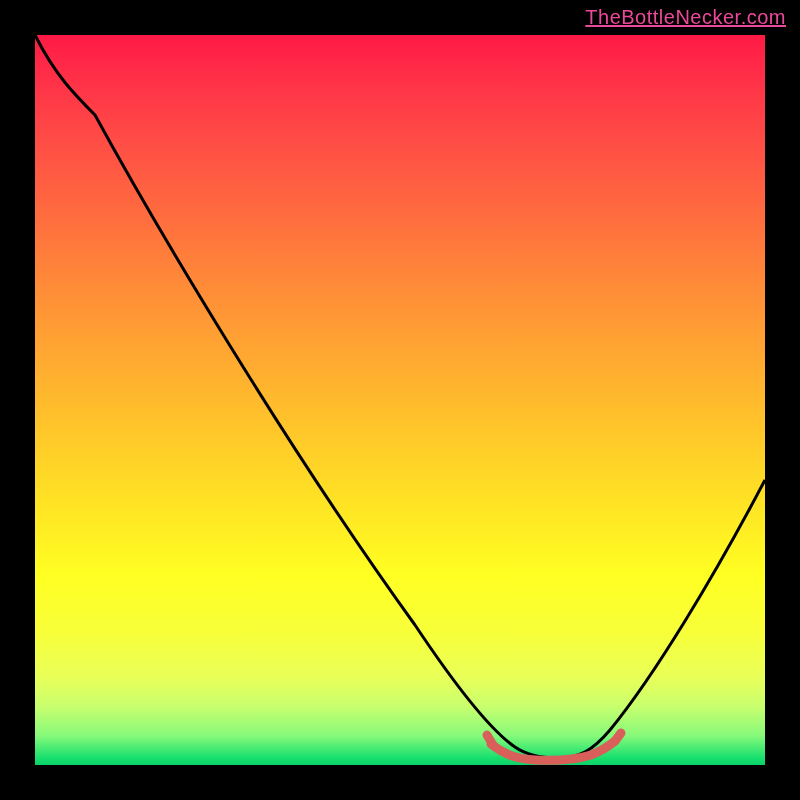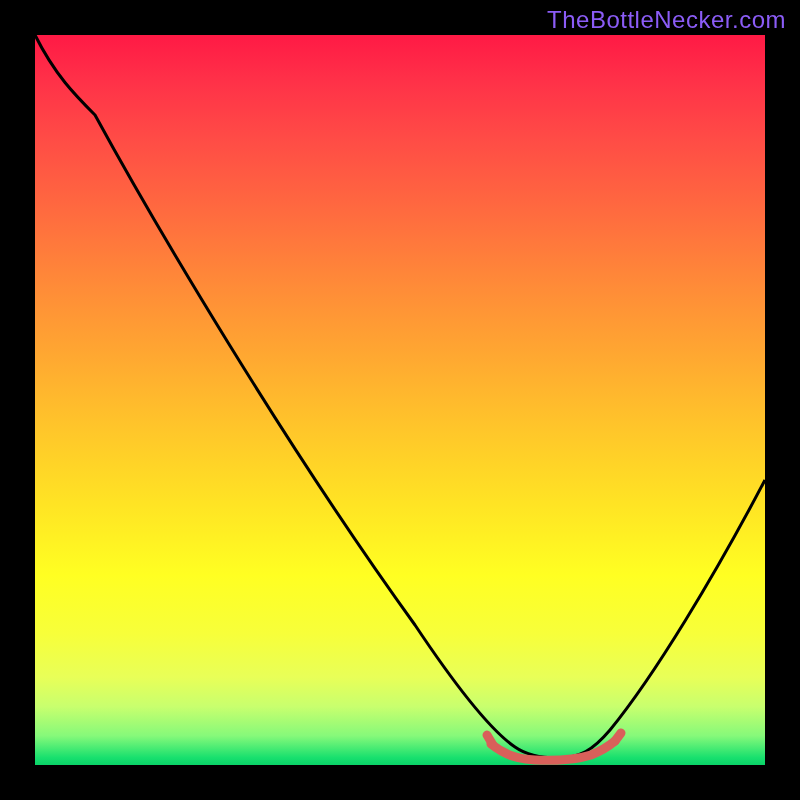--- a/index.html
+++ b/index.html
@@ -14,25 +14,26 @@
   .frame {
     position: relative;
     width: 800px;
     height: 800px;
     background: #000000;
   }
   .watermark {
     position: absolute;
     top: 6px;
     right: 14px;
-    color: #8b5cf6;
-    font-size: 24px;
+    color: #ec4899;
+    font-size: 20px;
     font-weight: 400;
     letter-spacing: 0.5px;
     z-index: 5;
+    text-decoration: underline;
   }
   .plot-area {
     position: absolute;
     left: 35px;
     top: 35px;
     width: 730px;
     height: 730px;
     
     background: linear-gradient(to bottom,
       #ff1a45 0%,

